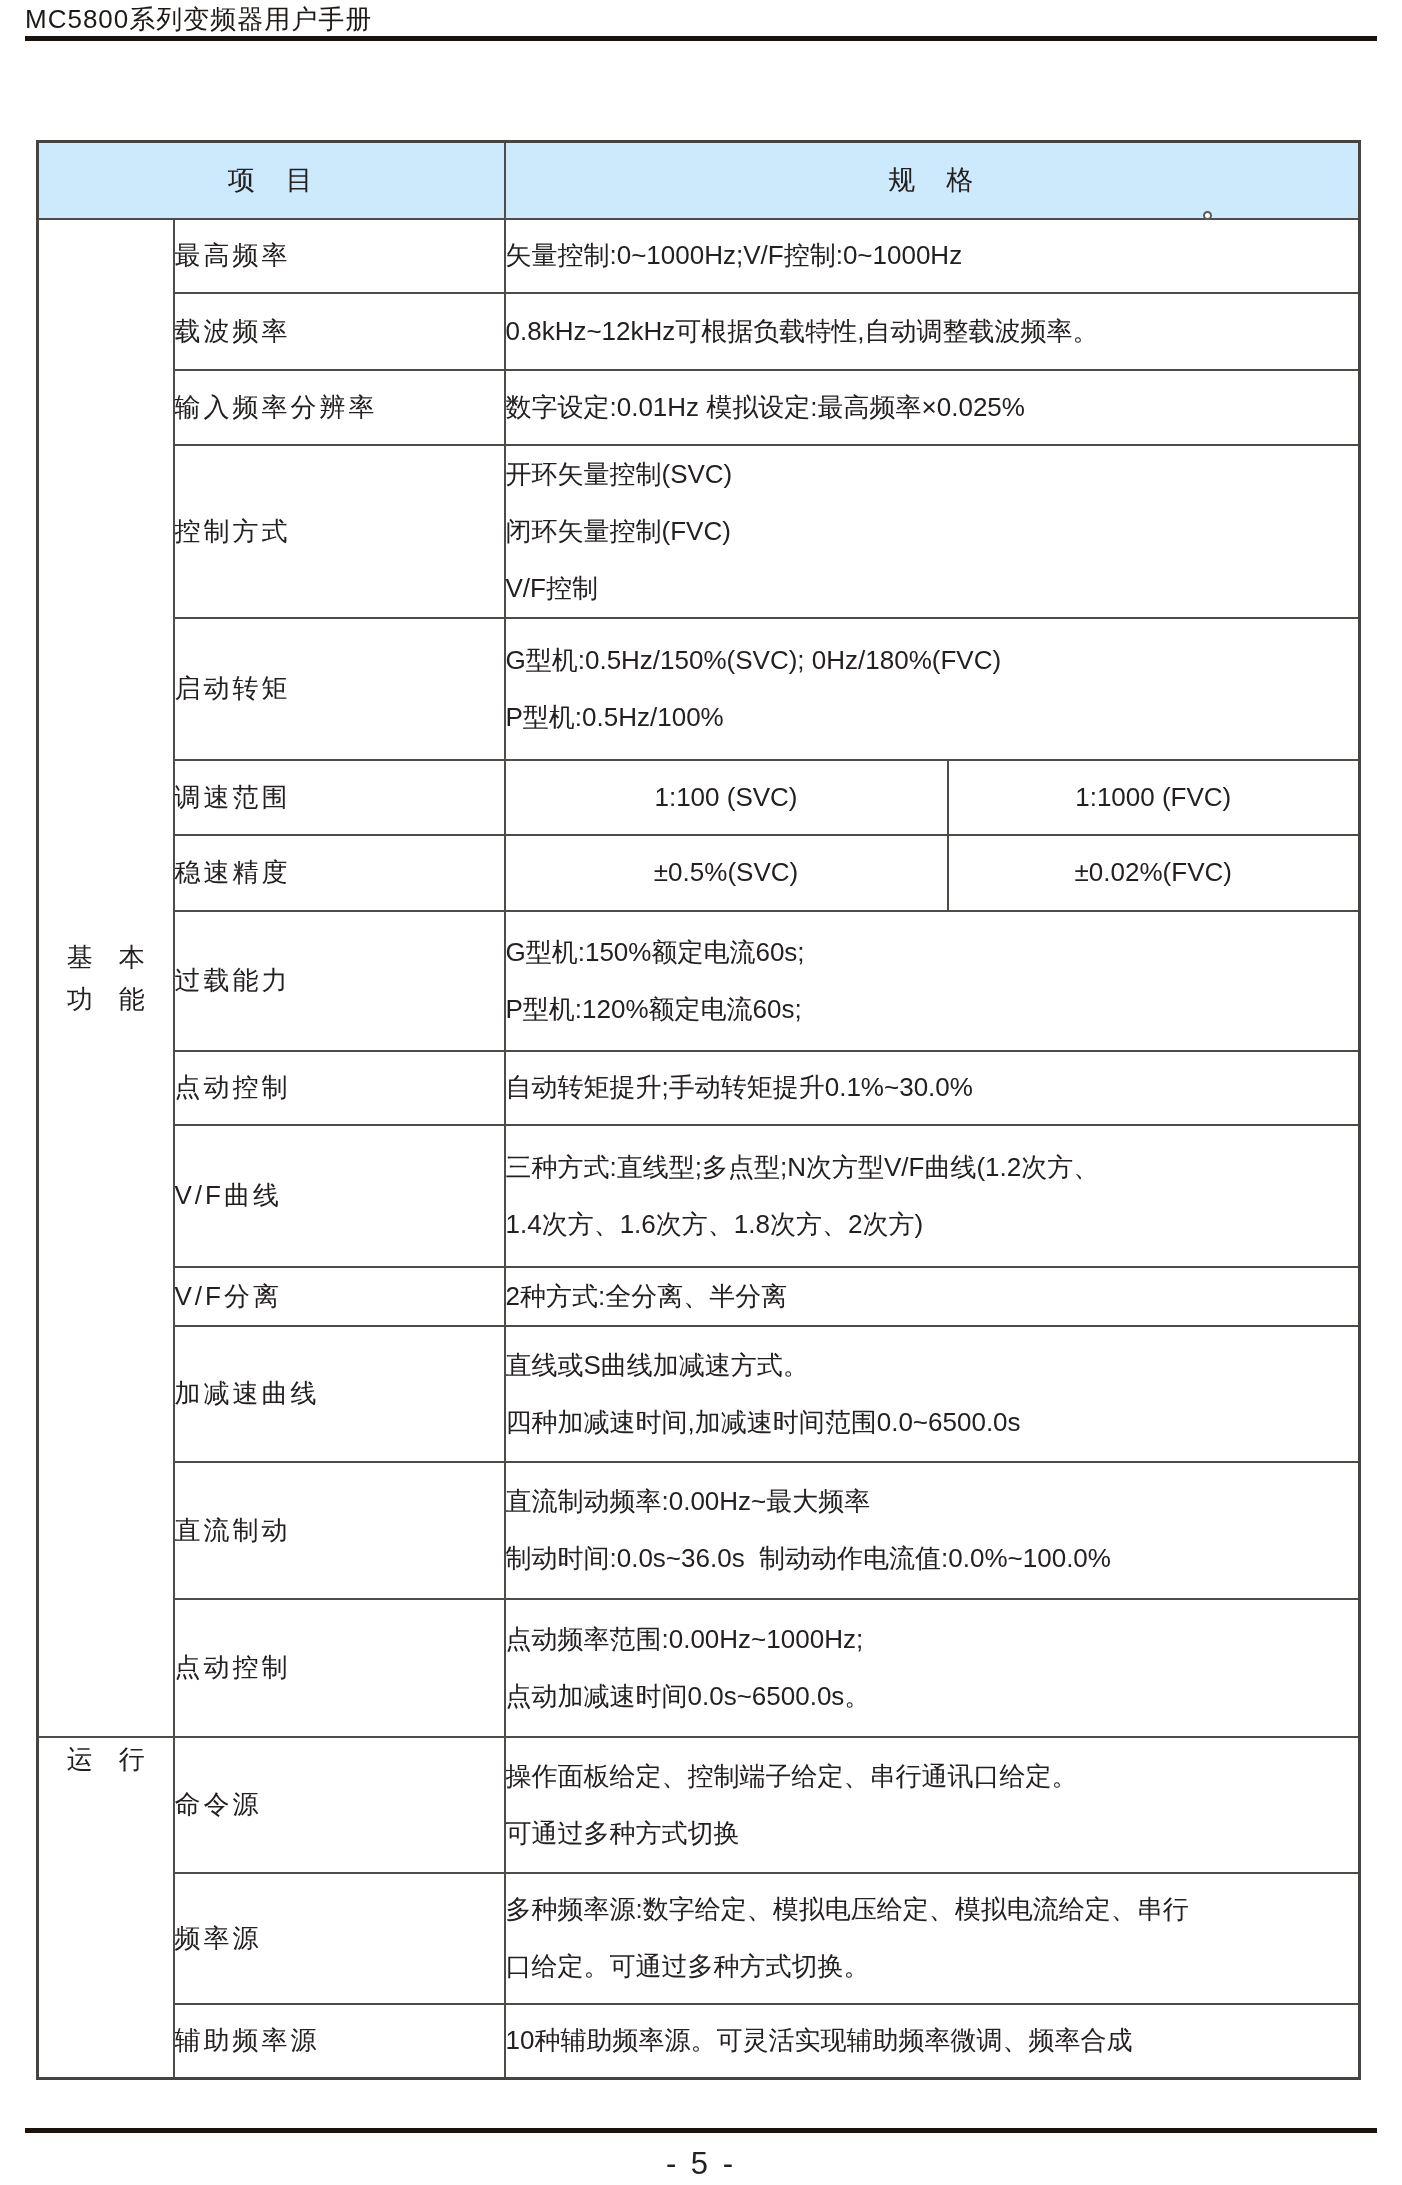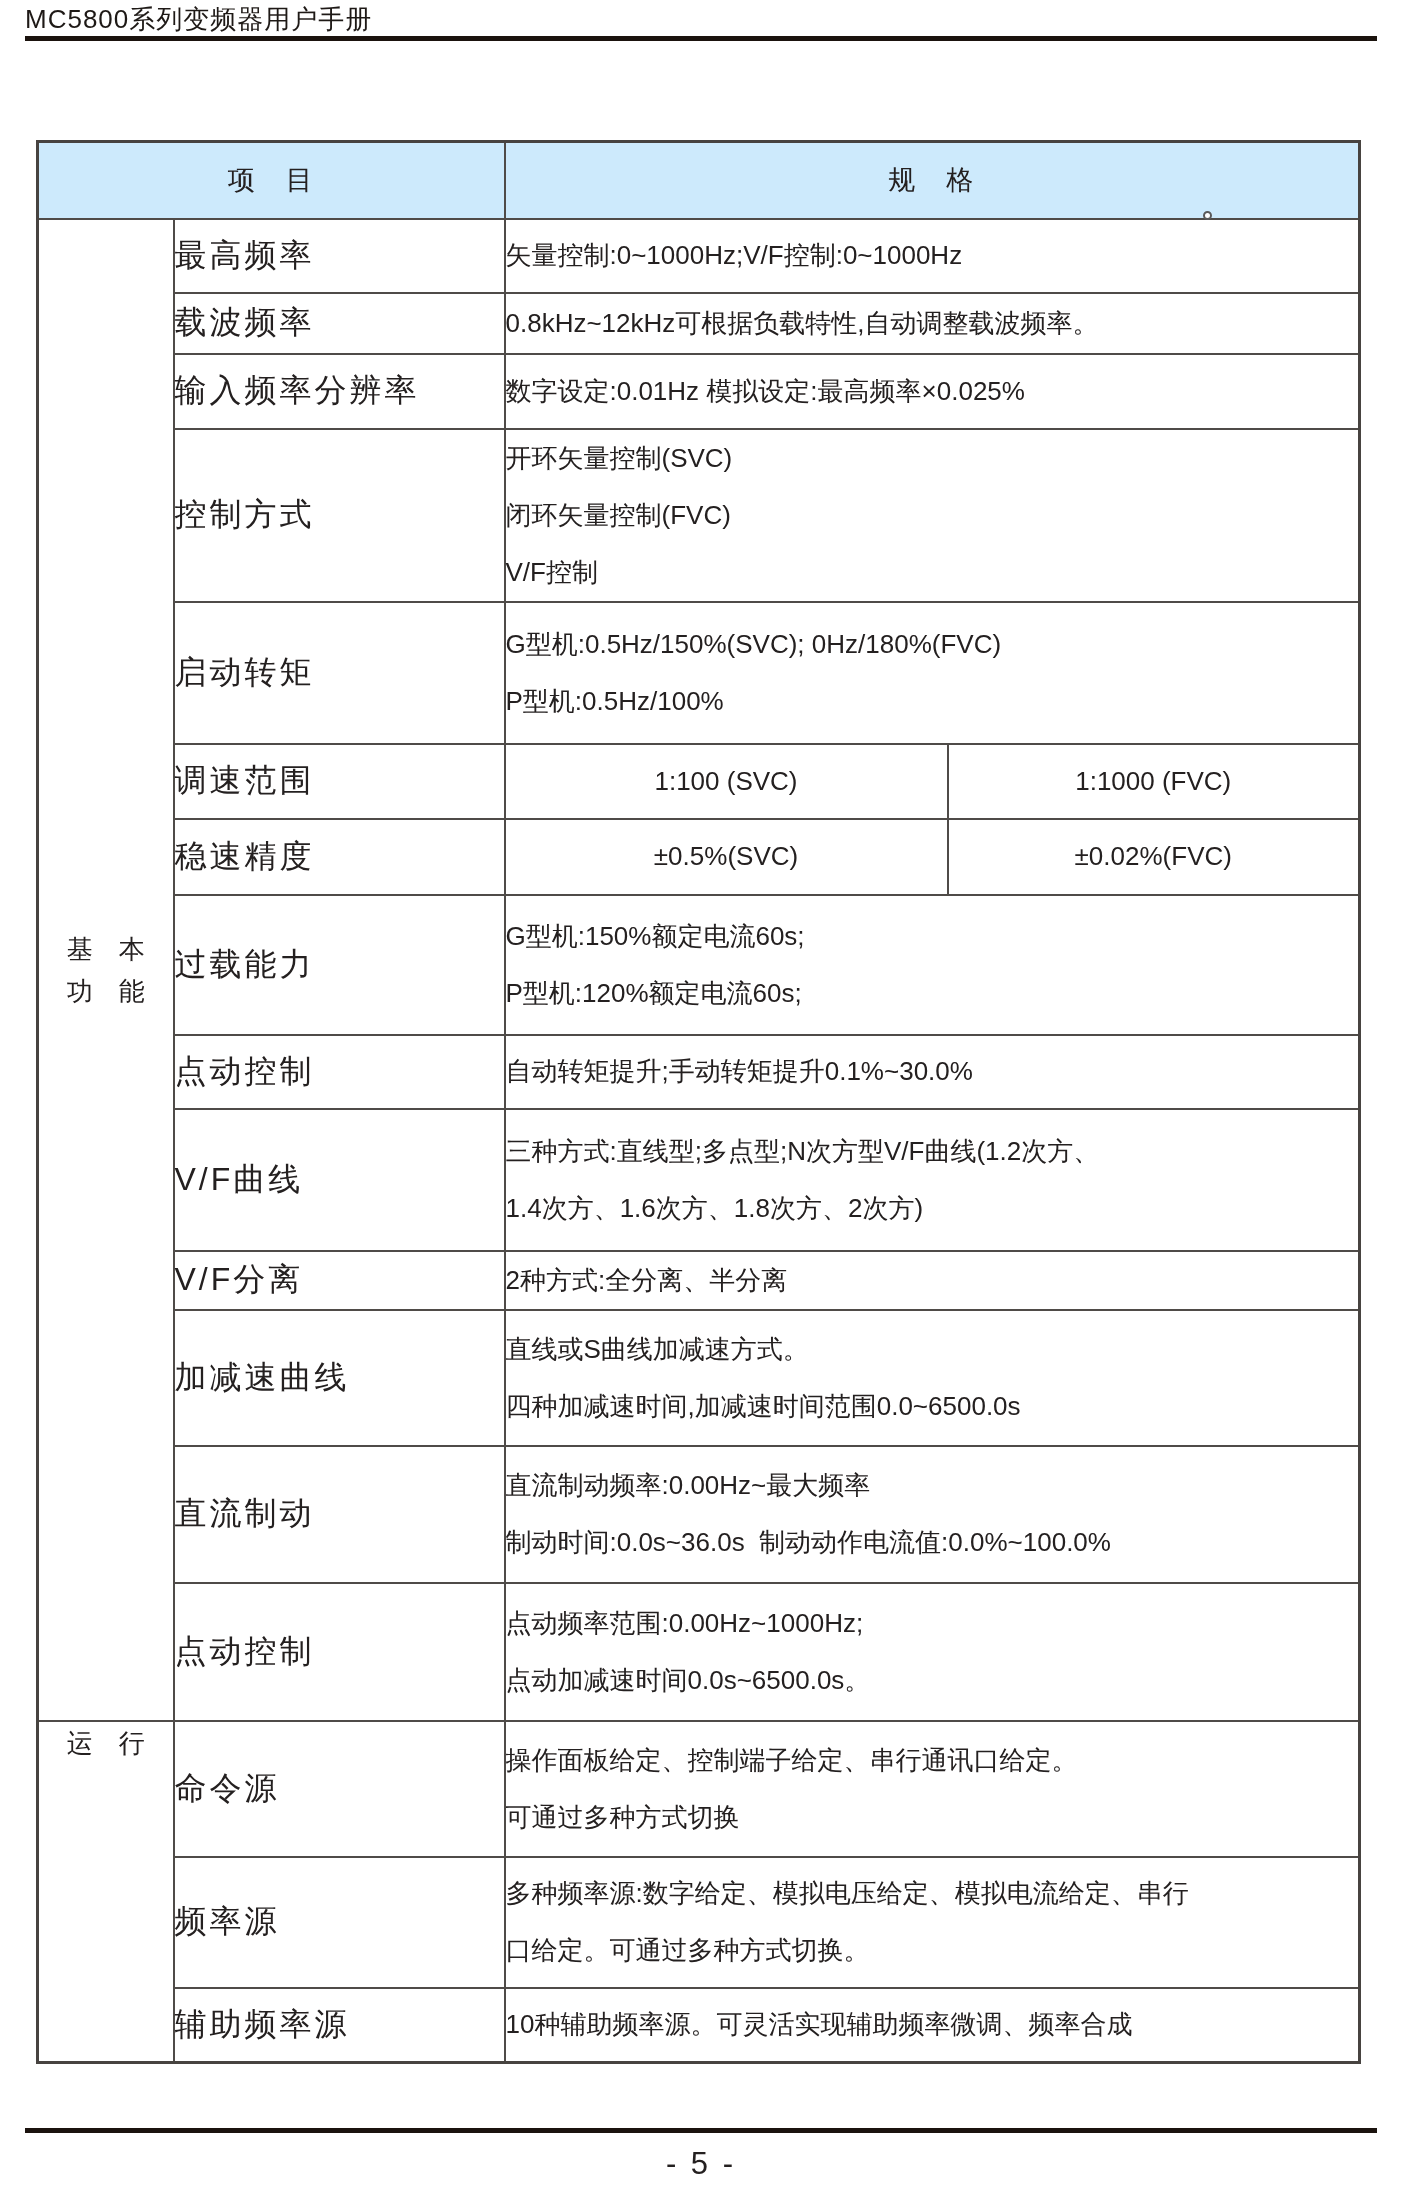--- a/index.html
+++ b/index.html
@@ -41,21 +41,21 @@
   }
   td.cat{
     text-align:center;vertical-align:middle;
     font-size:26px;line-height:42px;
     white-space:pre-wrap;color:#242020;
   }
   td.cat-run{
     vertical-align:top;padding-top:46px;
   }
   td.item{
-    padding-left:11px;font-size:32px;letter-spacing:3px;
+    padding-left:11px;font-size:26px;letter-spacing:3px;
     vertical-align:middle;color:#242020;
   }
   td.spec{
     padding-left:13px;font-size:26px;line-height:57px;
     vertical-align:middle;white-space:pre-wrap;color:#242020;border-radius:17px;
   }
   td.spec-half{
     text-align:center;vertical-align:middle;
     font-size:26px;color:#242020;
   }
@@ -93,21 +93,21 @@
         <th class="tbl-head" colspan="2">规　格</th>
       </tr>
 
       <tr style="height:74px">
         <td class="cat" rowspan="14">基　本
 功　能</td>
         <td class="item">最高频率</td>
         <td class="spec" colspan="2">矢量控制:0~1000Hz;V/F控制:0~1000Hz</td>
       </tr>
 
-      <tr style="height:61px">
+      <tr style="height:77px">
         <td class="item">载波频率</td>
         <td class="spec" colspan="2">0.8kHz~12kHz可根据负载特性,自动调整载波频率。</td>
       </tr>
 
       <tr style="height:75px">
         <td class="item">输入频率分辨率</td>
         <td class="spec" colspan="2">数字设定:0.01Hz 模拟设定:最高频率×0.025%</td>
       </tr>
 
       <tr style="height:170px">

